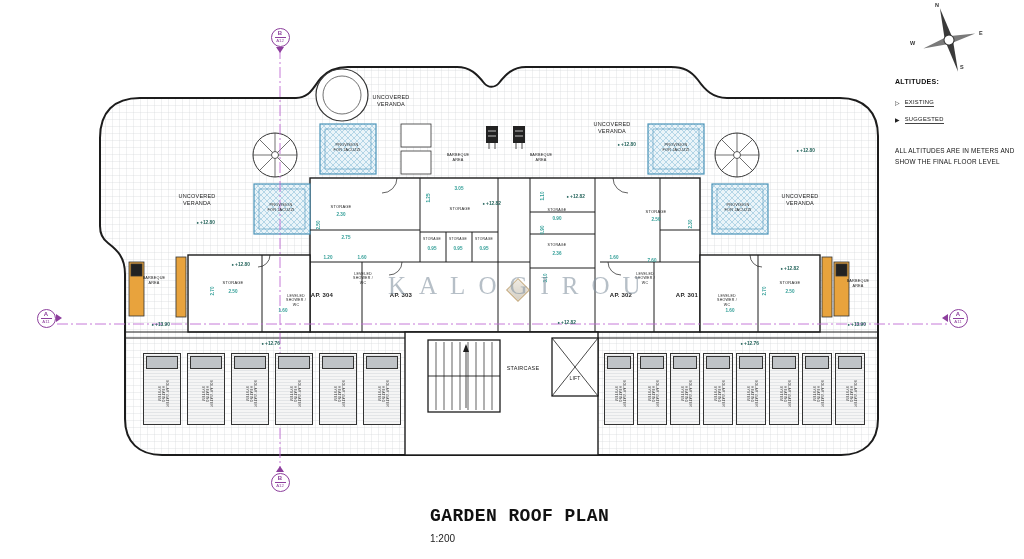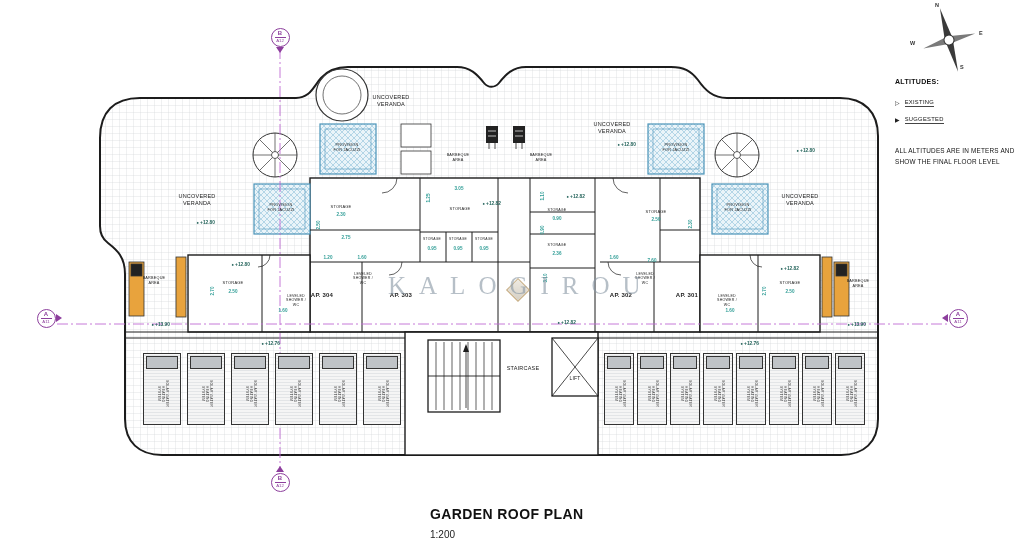--- a/index.html
+++ b/index.html
@@ -58,21 +58,21 @@
   
   .legend{position:absolute;left:895px;top:78px;width:124px;color:#111;}
   .leg-head{font-size:7px;font-weight:700;letter-spacing:.3px;margin-bottom:14px;}
   .leg-row{display:flex;align-items:center;gap:5px;margin:9px 0;}
   .leg-sym{font-size:6px;color:#222;line-height:1;}
   .leg-lbl{font-size:5.8px;letter-spacing:.3px;border-bottom:.8px solid #444;padding-bottom:1px;}
   .leg-note{font-size:6.4px;line-height:1.65;letter-spacing:.2px;margin-top:22px;font-weight:500;}
 
   
   .titleblock{position:absolute;left:430px;top:506px;}
-  .sheet-title{font-size:14px;font-weight:700;letter-spacing:.4px;color:#111;}
+  .sheet-title{font-size:18px;font-weight:700;letter-spacing:.4px;color:#111;font-family:Liberation Mono, monospace;}
   .sheet-scale{font-size:10px;color:#222;margin-top:7px;}
 </style>
 </head>
 <body>
 
 <div class="canvas">
 
   <svg id="plan-svg" width="1024" height="559" viewBox="0 0 1024 559">
     <defs>
       <pattern id="grid" width="7" height="7" patternUnits="userSpaceOnUse">

